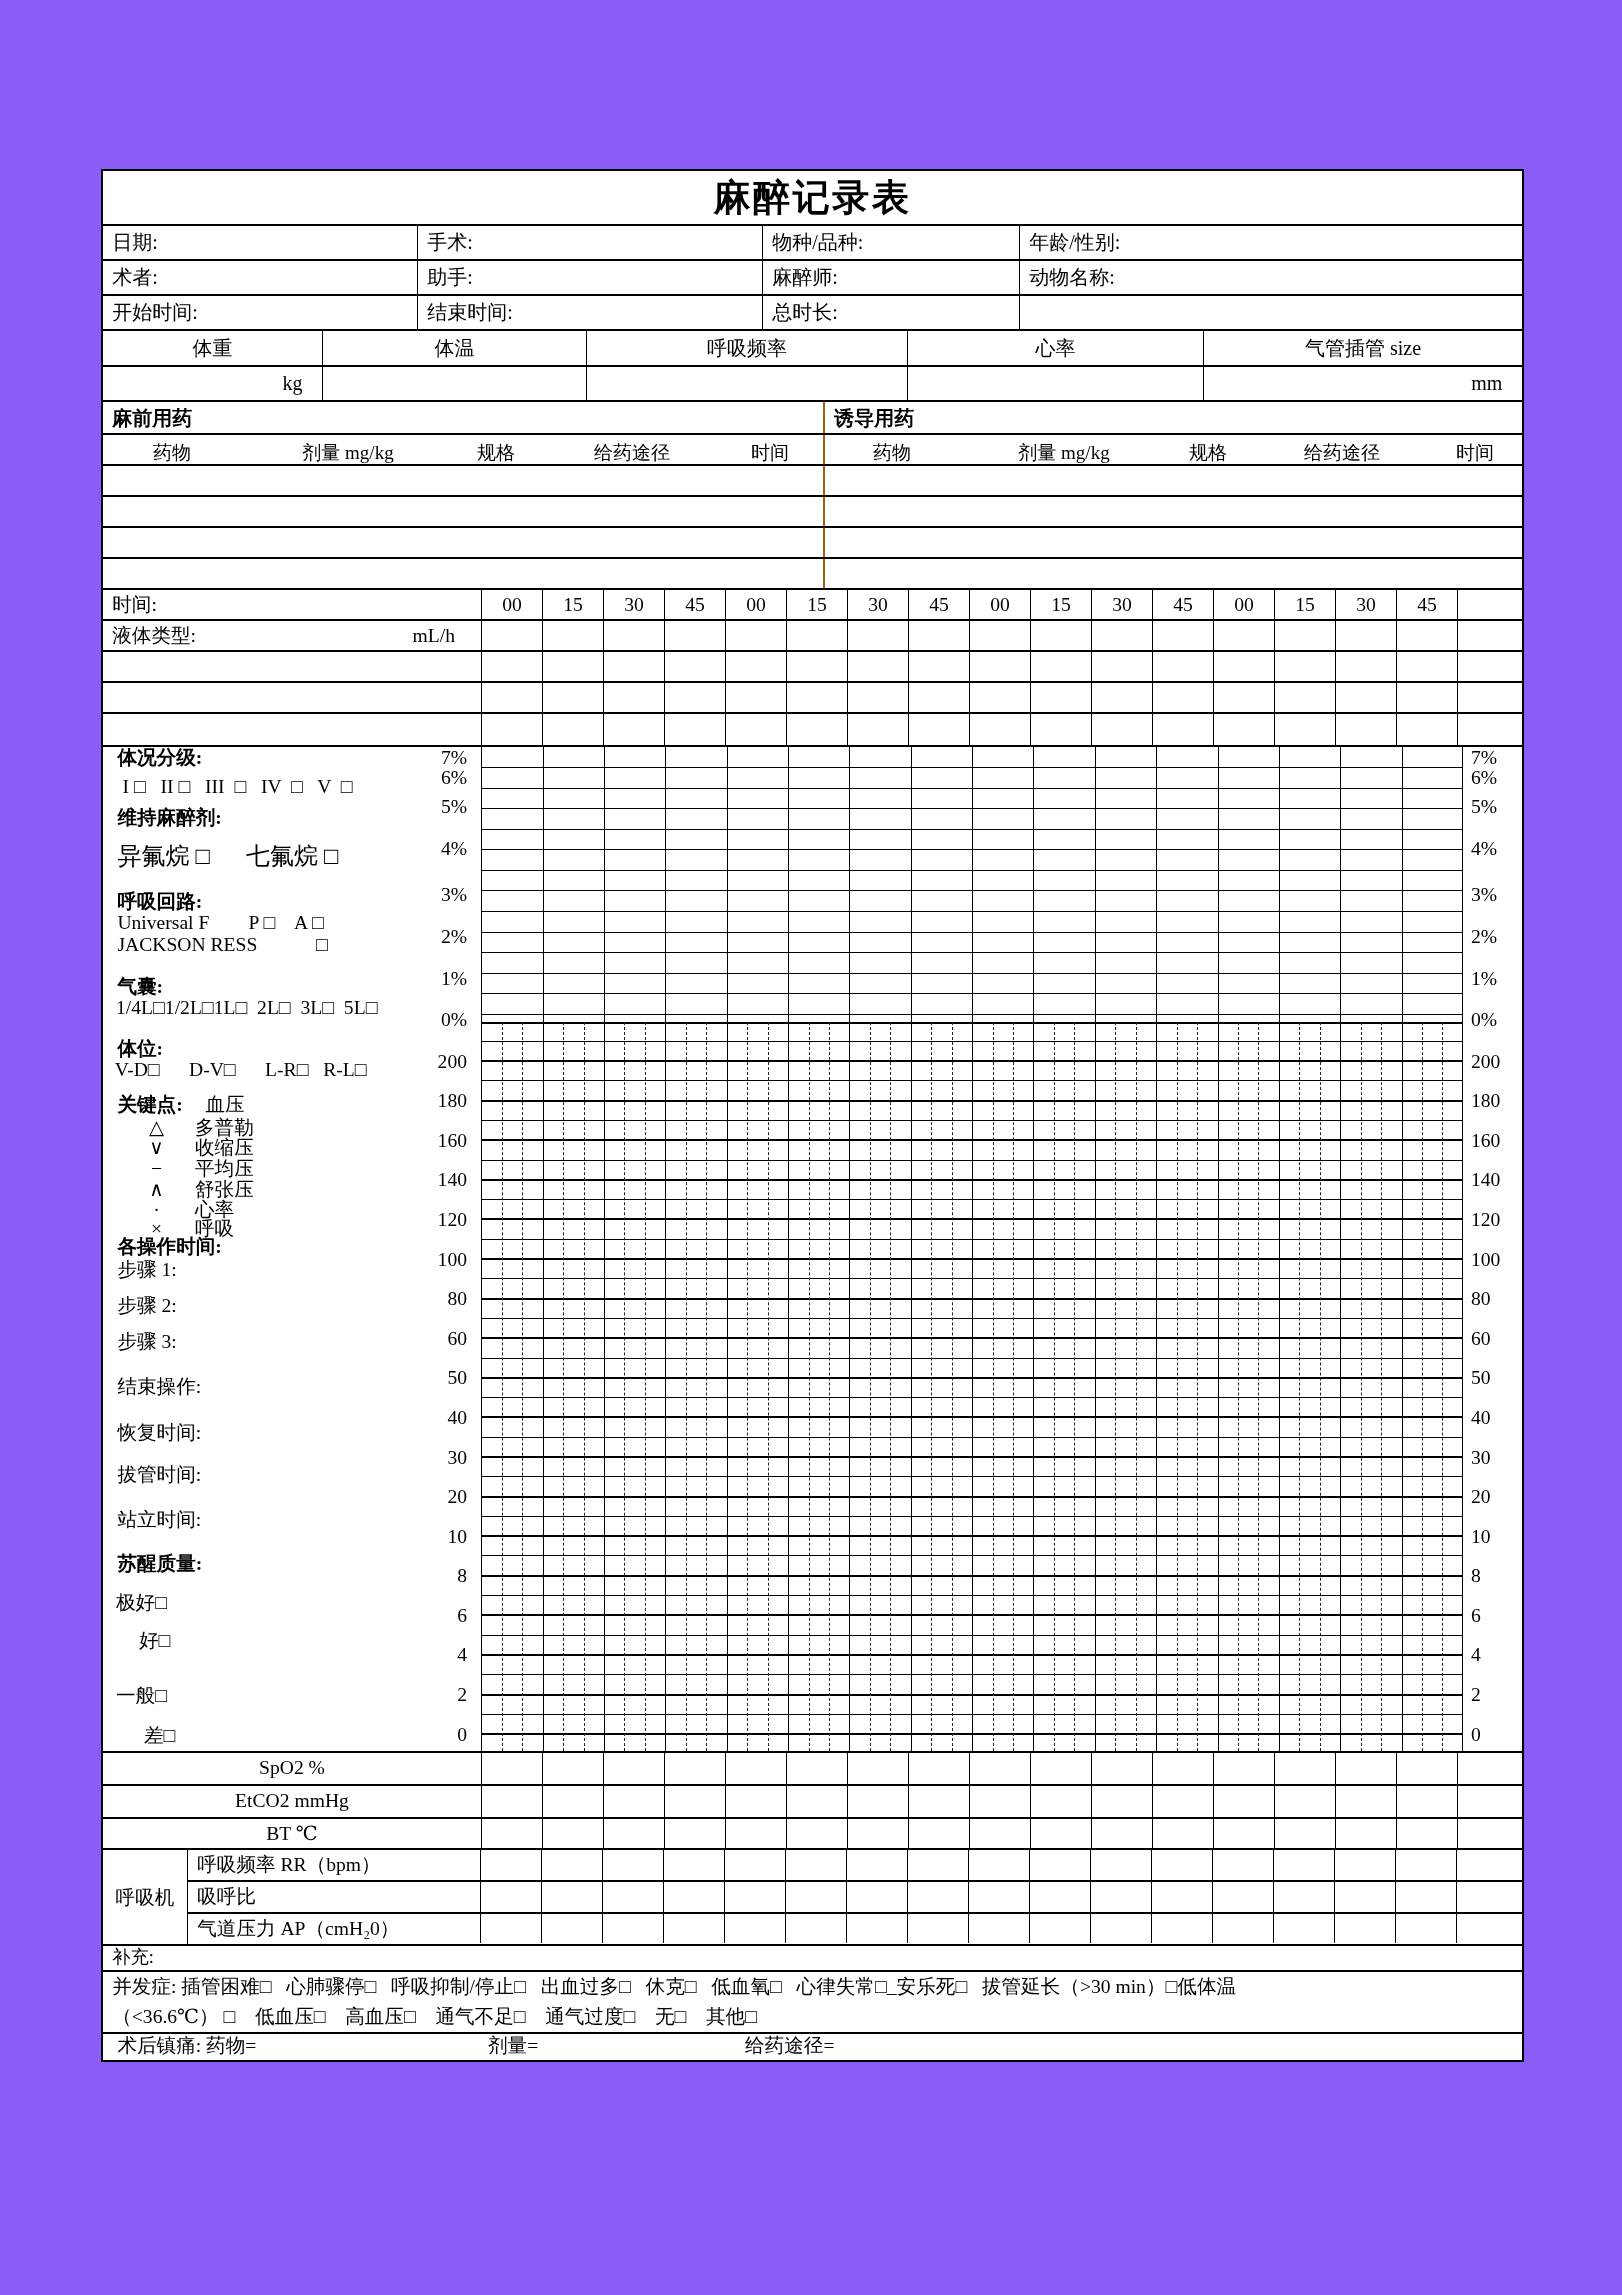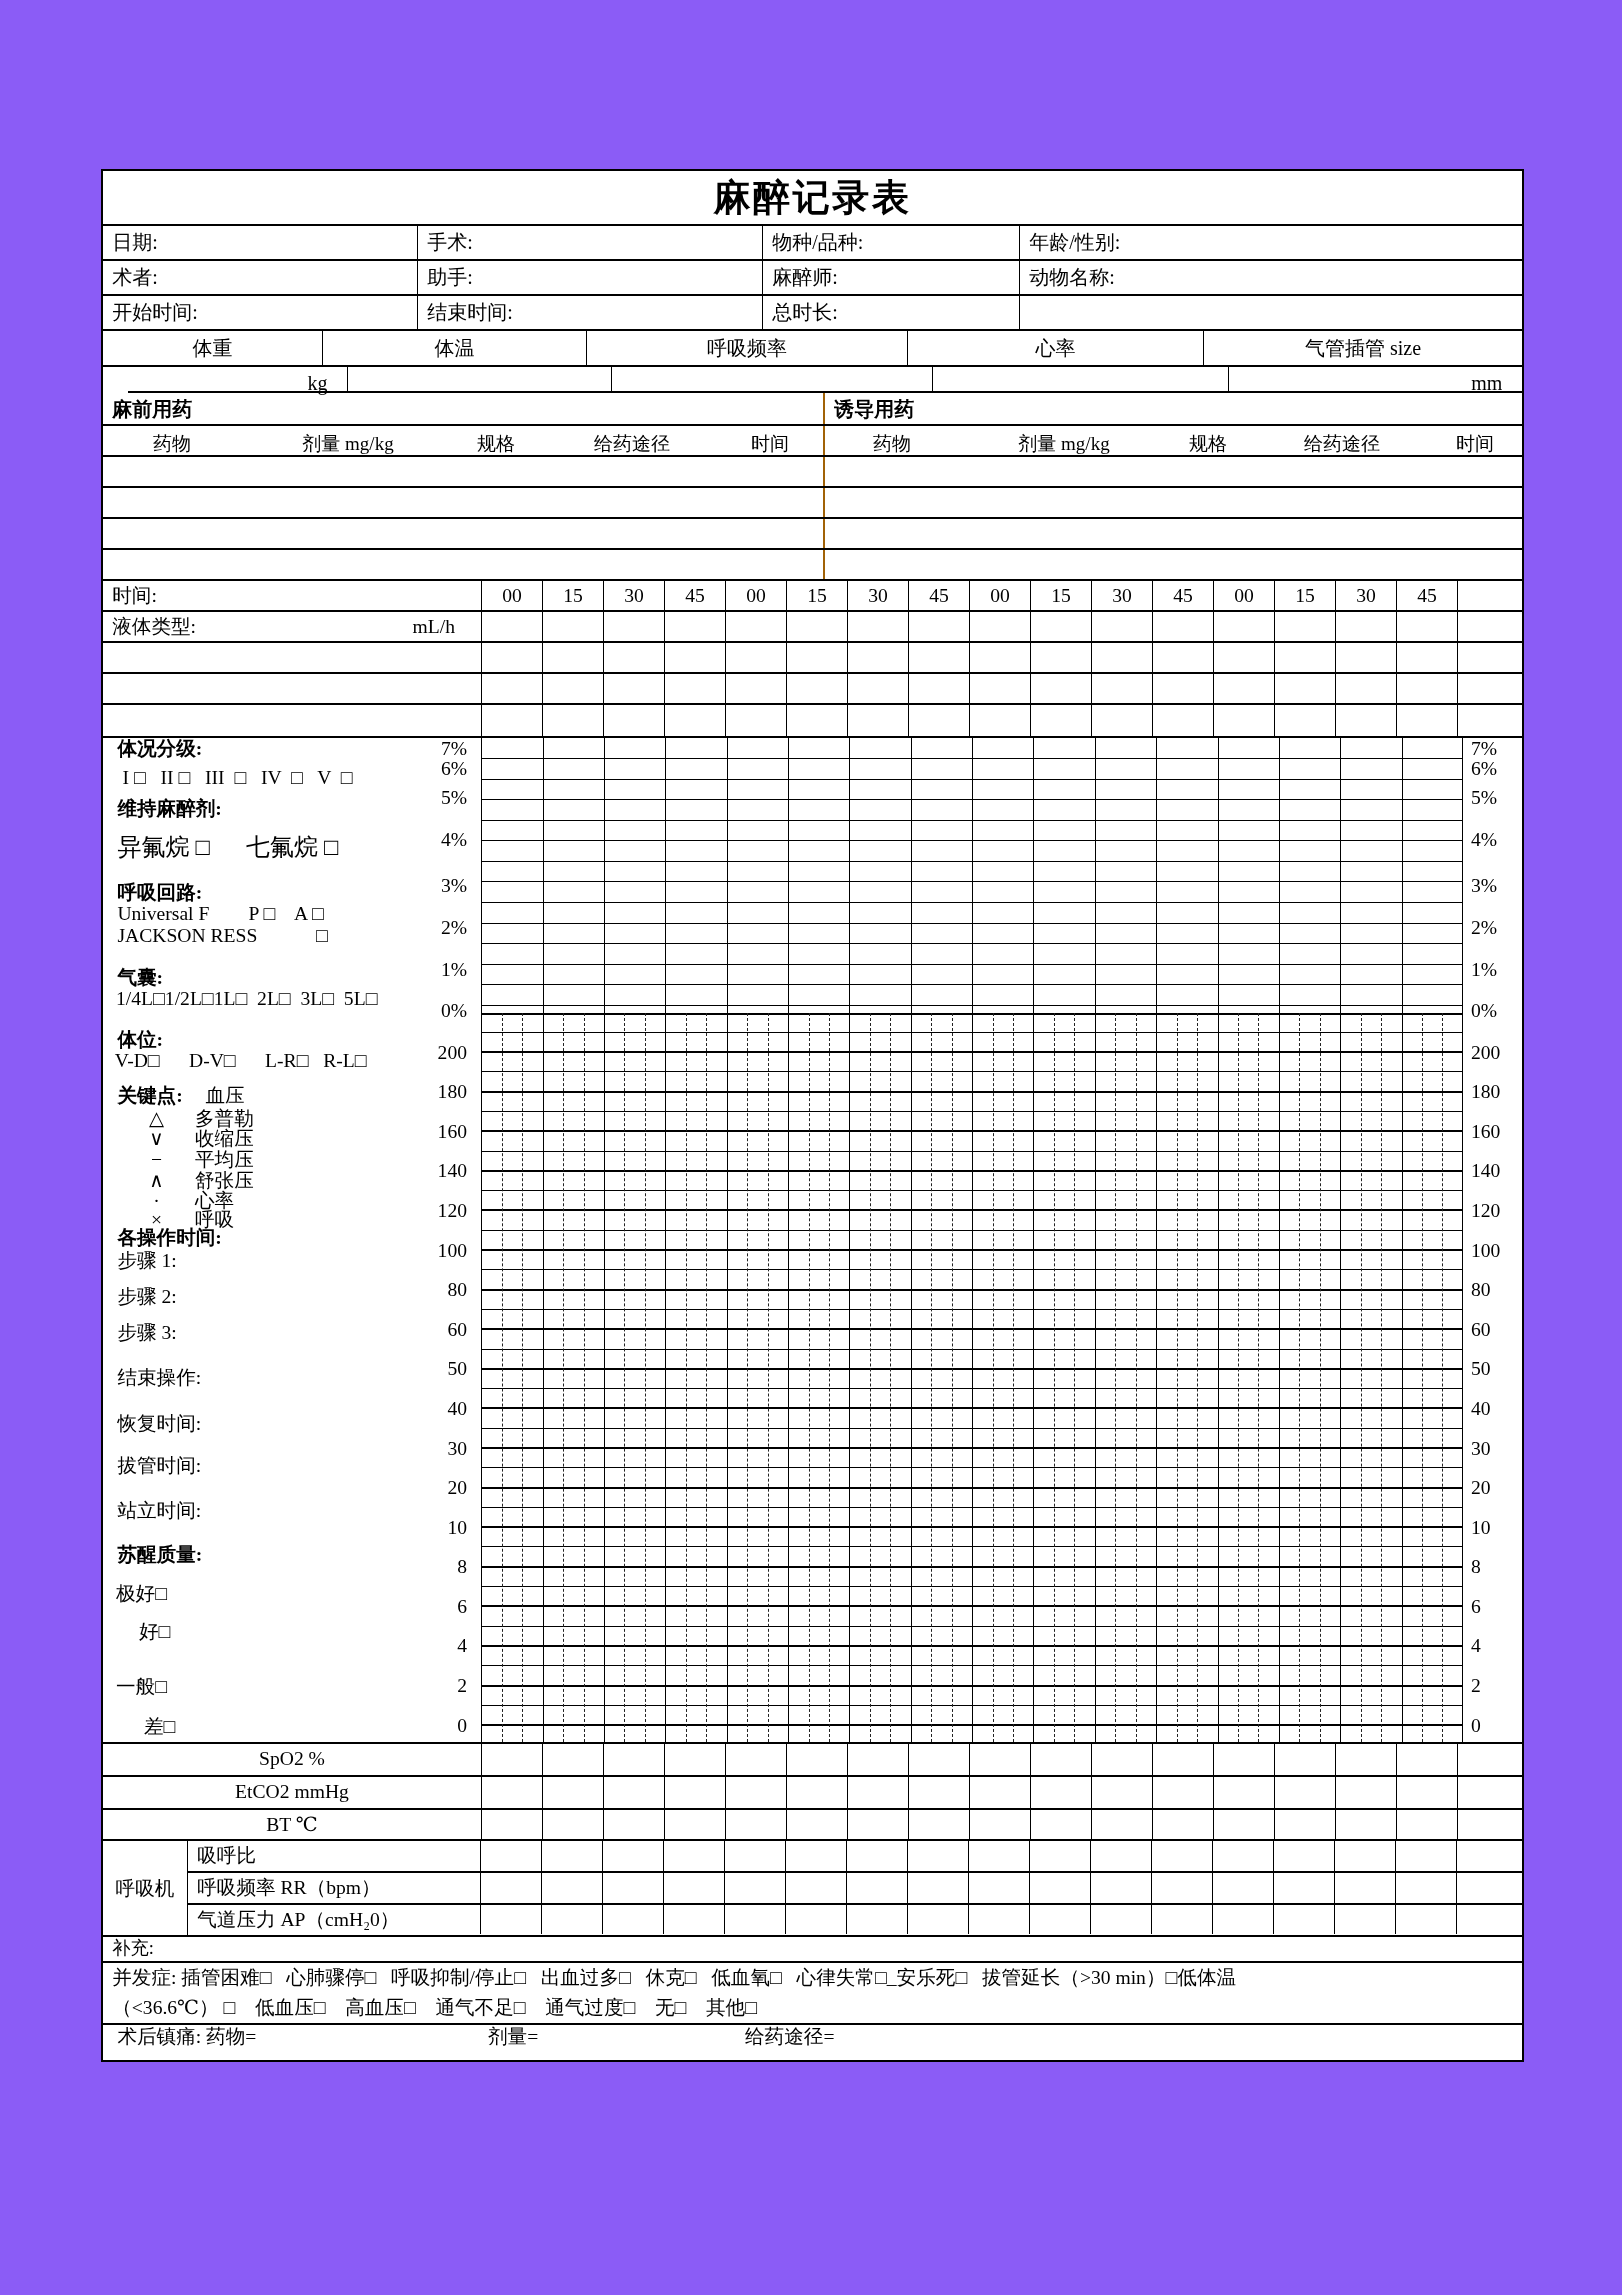--- a/index.html
+++ b/index.html
@@ -15,21 +15,21 @@
 
   .r-title { height:55px; align-items:center; justify-content:center; }
   .title-text { font-size:37px; font-weight:bold; letter-spacing:2.6px; }
 
   .r-info { height:35px; }
   .r-info .cell { line-height:33px; }
   .c-a { width:314px; } .c-b { width:345px; } .c-c { width:257px; } .c-d { flex:1; }
 
   .r-vith { height:36px; }
   .r-vith .cell { line-height:34px; text-align:center; padding-left:0; }
-  .r-vitu { height:26px;margin-left:25px; }
+  .r-vitu { height:35px; }
   .r-vitu .cell { line-height:33px; padding-left:0; }
   .v-1 { width:219px; } .v-2 { width:264px; } .v-3 { width:321px; } .v-4 { width:296px; } .v-5 { flex:1; }
   .unit-right { text-align:right; padding-right:19.6px; }
 
   
   .med-half-l { position:relative; width:720px; }
   .med-half-r { position:relative; flex:1; border-left:2px solid #a16207; }
   .r-medt { height:33px; }
   .med-title { position:absolute; left:9.2px; top:3.3px; font-size:20px; font-weight:bold; }
   .r-medh { height:31px; }
@@ -541,41 +541,41 @@
         <div class="gcell"></div>
         <div class="gcell"></div>
         <div class="gcell"></div>
         <div class="gcell gtail"></div>
       </div>
 
     <div class="vent">
       <div class="vent-side">呼吸机</div>
       <div class="vent-body">
         <div class="vent-row grid-row">
-          <div class="vent-label">吸呼比</div>
+          <div class="vent-label">呼吸频率 RR（bpm）</div>
         <div class="gcell"></div>
             <div class="gcell"></div>
             <div class="gcell"></div>
             <div class="gcell"></div>
             <div class="gcell"></div>
             <div class="gcell"></div>
             <div class="gcell"></div>
             <div class="gcell"></div>
             <div class="gcell"></div>
             <div class="gcell"></div>
             <div class="gcell"></div>
             <div class="gcell"></div>
             <div class="gcell"></div>
             <div class="gcell"></div>
             <div class="gcell"></div>
             <div class="gcell"></div>
             <div class="gcell gtail"></div>
           </div>
         <div class="vent-row grid-row">
-          <div class="vent-label">呼吸频率 RR（bpm）</div>
+          <div class="vent-label">吸呼比</div>
         <div class="gcell"></div>
             <div class="gcell"></div>
             <div class="gcell"></div>
             <div class="gcell"></div>
             <div class="gcell"></div>
             <div class="gcell"></div>
             <div class="gcell"></div>
             <div class="gcell"></div>
             <div class="gcell"></div>
             <div class="gcell"></div>

